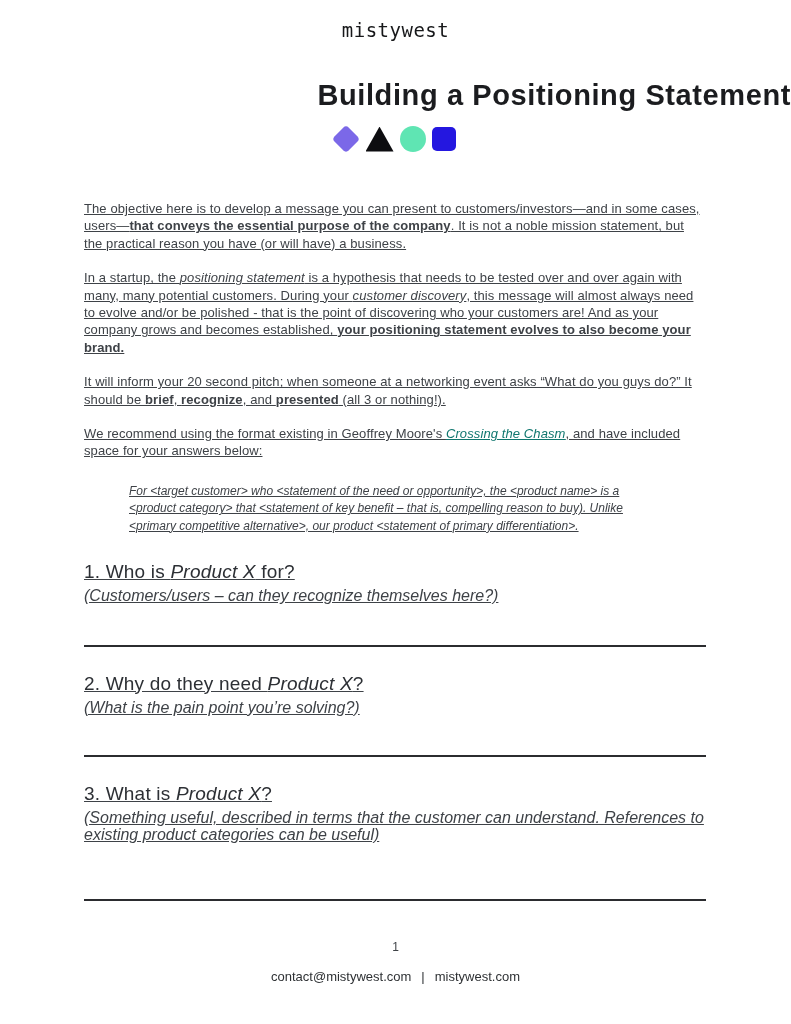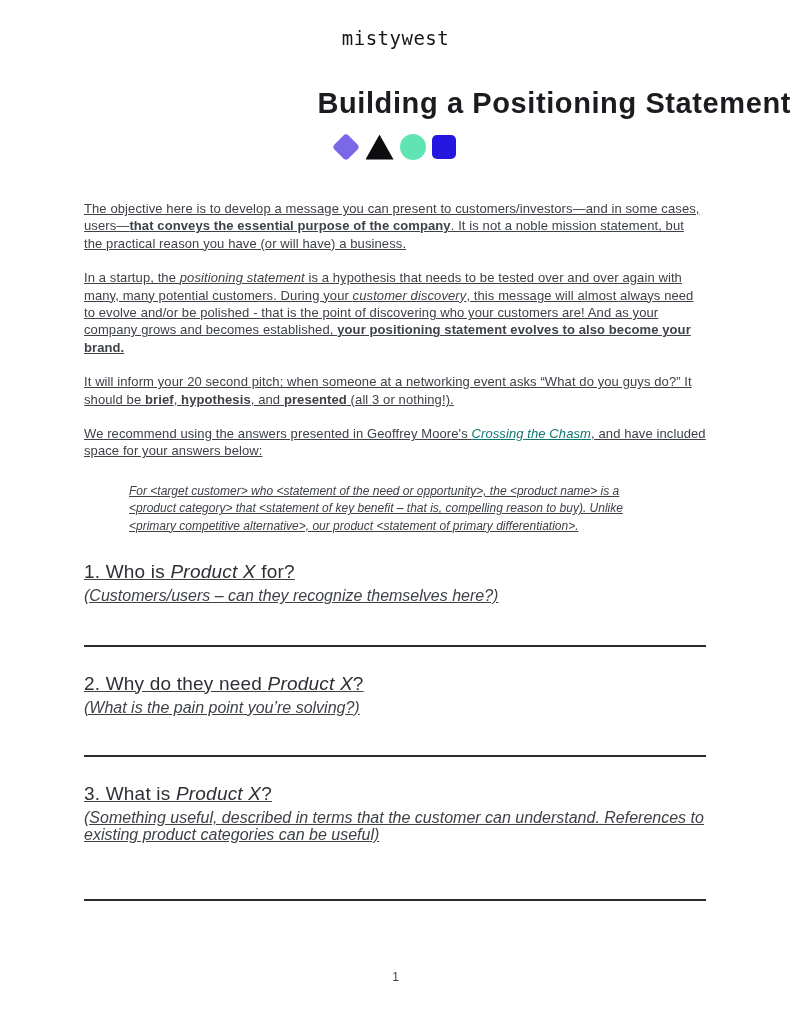--- a/index.html
+++ b/index.html
@@ -5,21 +5,21 @@
   html, body { margin:0; padding:0; background:#ffffff; }
   .page {
     position:relative;
     width:791px; height:1024px;
     background:#ffffff;
     overflow:hidden;
     font-family:"Liberation Sans", sans-serif;
     color:#3e4247;
   }
   .logo {
-    padding-top:27px;
+    padding-top:19px;
     text-align:center;
     font-family:"DejaVu Sans Mono", monospace;
     font-size:19px;
     font-weight:500;
     color:#17181a;
     letter-spacing:0.5px;
   }
   .title {
     margin-top:38px;
     text-align:right;
@@ -124,23 +124,23 @@
     <div class="shape shape-circle" style="background: rgb(95, 229, 179);"></div>
     <div class="shape shape-square" style="background: rgb(36, 23, 224);"></div>
   </div>
 
   <div class="content">
 
     <p class="body"><span>The objective here is to develop a message you can present to customers/investors—and in some cases, users—</span><span class="bold">that conveys the essential purpose of the company</span><span>. It is not a noble mission statement, but the practical reason you have (or will have) a business.</span></p>
 
     <p class="body"><span>In a startup, the </span><span class="italic">positioning statement</span><span> is a hypothesis that needs to be tested over and over again with many, many potential customers. During your </span><span class="italic">customer discovery</span><span>, this message will almost always need to evolve and/or be polished - that is the point of discovering who your customers are! And as your company grows and becomes established, </span><span class="bold">your positioning statement evolves to also become your brand.</span></p>
 
-    <p class="body"><span>It will inform your 20 second pitch; when someone at a networking event asks “What do you guys do?” It should be </span><span class="bold">brief</span><span>, </span><span class="bold">hypothesis</span><span>, and </span><span class="bold">presented</span><span> (all 3 or nothing!).</span></p>
+    <p class="body"><span>It will inform your 20 second pitch; when someone at a networking event asks “What do you guys do?” It should be </span><span class="bold">brief</span><span>, </span><span class="bold">recognize</span><span>, and </span><span class="bold">presented</span><span> (all 3 or nothing!).</span></p>
 
-    <p class="body"><span>We recommend using the answers presented in Geoffrey Moore's </span><a class="link">Crossing the Chasm</a><span>, and have included space for your answers below:</span></p>
+    <p class="body"><span>We recommend using the format existing in Geoffrey Moore's </span><a class="link">Crossing the Chasm</a><span>, and have included space for your answers below:</span></p>
 
     <div class="quote">For &lt;target customer&gt; who &lt;statement of the need or opportunity&gt;, the &lt;product name&gt; is a &lt;product category&gt; that &lt;statement of key benefit – that is, compelling reason to buy). Unlike &lt;primary competitive alternative&gt;, our product &lt;statement of primary differentiation&gt;.</div>
 
     <div class="question">
       <div class="q-heading"><span>1. Who is </span><span class="italic">Product X</span><span> for?</span></div>
       <div class="q-note">(Customers/users – can they recognize themselves here?)</div>
       <div class="answer-line line-1"></div>
     </div>
 
     <div class="question">
@@ -152,15 +152,20 @@
     <div class="question">
       <div class="q-heading"><span>3. What is </span><span class="italic">Product X</span><span>?</span></div>
       <div class="q-note">(Something useful, described in terms that the customer can understand. References to existing product categories can be useful)</div>
       <div class="answer-line line-3"></div>
     </div>
 
   </div>
 
   <div class="footer">
     <div class="page-num">1</div>
+    <div class="contact">
+      <span>contact@mistywest.com</span>
+      <span>|</span>
+      <span>mistywest.com</span>
+    </div>
   </div>
 
 </div>
 
 </body></html>

